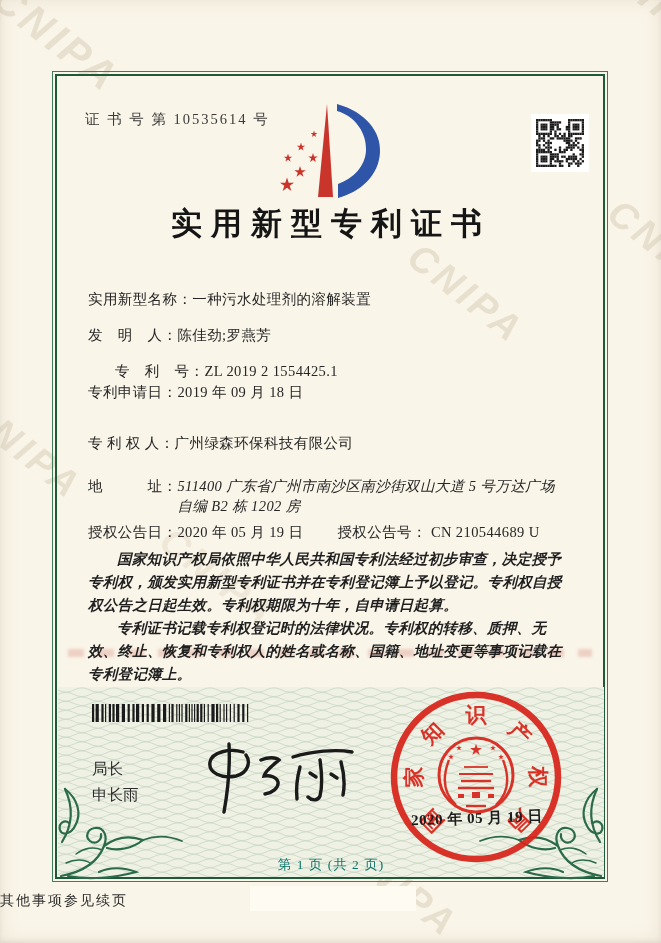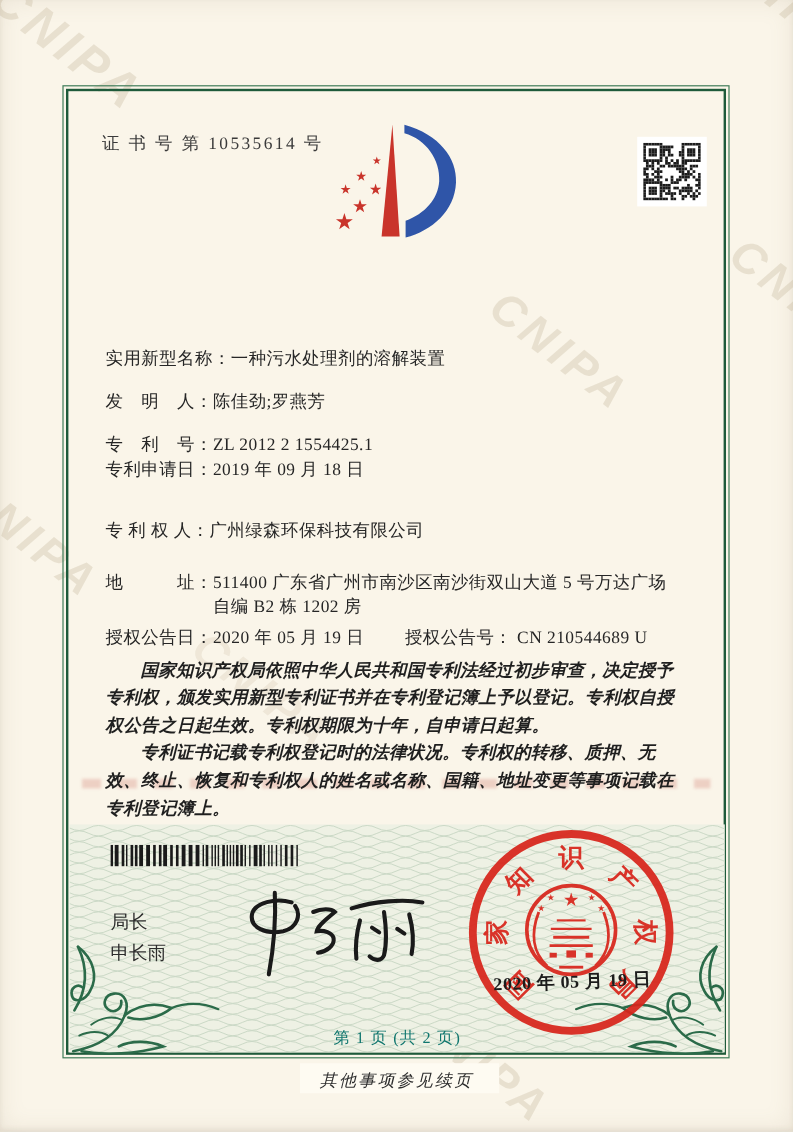--- a/index.html
+++ b/index.html
@@ -27,41 +27,41 @@
   .logo{position:absolute;left:258px;top:100px;z-index:3;}
   .qrbox{position:absolute;left:531px;top:114px;width:48px;height:48px;background:#fff;padding:5px;z-index:3;}
   .title{position:absolute;left:53px;top:203px;width:556px;text-align:center;
          font-size:31px;font-weight:700;letter-spacing:9px;color:#151515;z-index:3;}
   
   .field{position:absolute;left:88px;width:486px;display:flex;font-size:14.5px;
          line-height:20px;color:#262626;letter-spacing:.4px;z-index:3;}
   .field .lbl{flex:0 0 auto;white-space:nowrap;}
   .field .val{flex:0 1 auto;}
   .addr-val{width:414px;}
-  .addr-val span{display:block;}
+  .addr-val span{display:block;font-style:italic;}
   .grant2{margin-left:34px;white-space:nowrap;}
   
   .bodytext{position:absolute;left:88px;top:548px;width:486px;font-size:14.5px;line-height:23px;
             font-style:italic;color:#1f1f1f;z-index:3;letter-spacing:.3px;}
   .bodytext p{margin:0;text-indent:2em;font-weight:bold;}
   .microband{position:absolute;left:68px;top:649px;width:524px;height:8px;z-index:2;
     background:repeating-linear-gradient(90deg,rgba(195,85,72,.42) 0 16px,rgba(195,85,72,0) 16px 30px);
     filter:blur(1.4px);opacity:.55;}
   
   .barcode{position:absolute;left:92px;top:704px;z-index:3;}
   .signer{position:absolute;left:92px;top:756px;font-size:15.5px;color:#2c2c2c;z-index:3;line-height:26px;}
   .signature{position:absolute;left:196px;top:734px;z-index:4;}
   .seal{position:absolute;left:388px;top:688px;z-index:4;opacity:.93;}
   .sealdate{position:absolute;left:394px;top:809px;width:166px;text-align:center;
             font-size:15px;font-weight:700;color:#1c1c1c;letter-spacing:.5px;
             transform:rotate(-2deg);z-index:5;}
   .pagenum{position:absolute;left:53px;top:856px;width:556px;text-align:center;
            font-size:13.5px;color:#0f766e;z-index:3;letter-spacing:1px;}
   .noteband{position:absolute;left:250px;top:886px;width:166px;height:25px;background:#fefbf2;z-index:2;}
-  .note{position:absolute;left:0;top:892px;width:661px;text-align:center;font-style:italic;
+  .note{position:absolute;left:0;top:892px;width:661px;text-align:left;
         font-size:14px;color:#2e2e2e;letter-spacing:2px;z-index:3;}
   .ornament{position:absolute;z-index:3;}
 </style>
 </head>
 <body>
 
 <div class="page">
 
   <div class="wm" style="left:-18px;top:14px;">CNIPA</div>
   <div class="wm" style="left:575px;top:-30px;">CNIPA</div>
@@ -359,32 +359,33 @@
         <rect x="6" y="20" width="1" height="1" fill="#1c1c1c"></rect>
         <rect x="7" y="20" width="1" height="1" fill="#1c1c1c"></rect>
         <rect x="8" y="20" width="1" height="1" fill="#1c1c1c"></rect>
         <rect x="10" y="20" width="1" height="1" fill="#1c1c1c"></rect>
         <rect x="11" y="20" width="1" height="1" fill="#1c1c1c"></rect>
         <rect x="14" y="20" width="1" height="1" fill="#1c1c1c"></rect>
         <rect x="18" y="20" width="1" height="1" fill="#1c1c1c"></rect>
       </svg>
   </div>
 
+  <div class="title">实用新型专利证书</div>
 
   <div class="field" style="top:325px;">
     <span class="lbl">发　明　人：</span>
     <span class="val">陈佳劲;罗燕芳</span>
   </div>
   <div class="field" style="top:289px;">
     <span class="lbl">实用新型名称：</span>
     <span class="val">一种污水处理剂的溶解装置</span>
   </div>
-  <div class="field" style="top:361px;">
+  <div class="field" style="top:361px;margin-left:27px;">
     <span class="lbl">专　利　号：</span>
-    <span class="val">ZL 2012 2 1554425.1</span>
+    <span class="val">ZL 2019 2 1554425.1</span>
   </div>
   <div class="field" style="top:382px;">
     <span class="lbl">专利申请日：</span>
     <span class="val">2019 年 09 月 18 日</span>
   </div>
   <div class="field" style="top:433px;">
     <span class="lbl">专 利 权 人：</span>
     <span class="val">广州绿森环保科技有限公司</span>
   </div>
   <div class="field" style="top:476px;">

